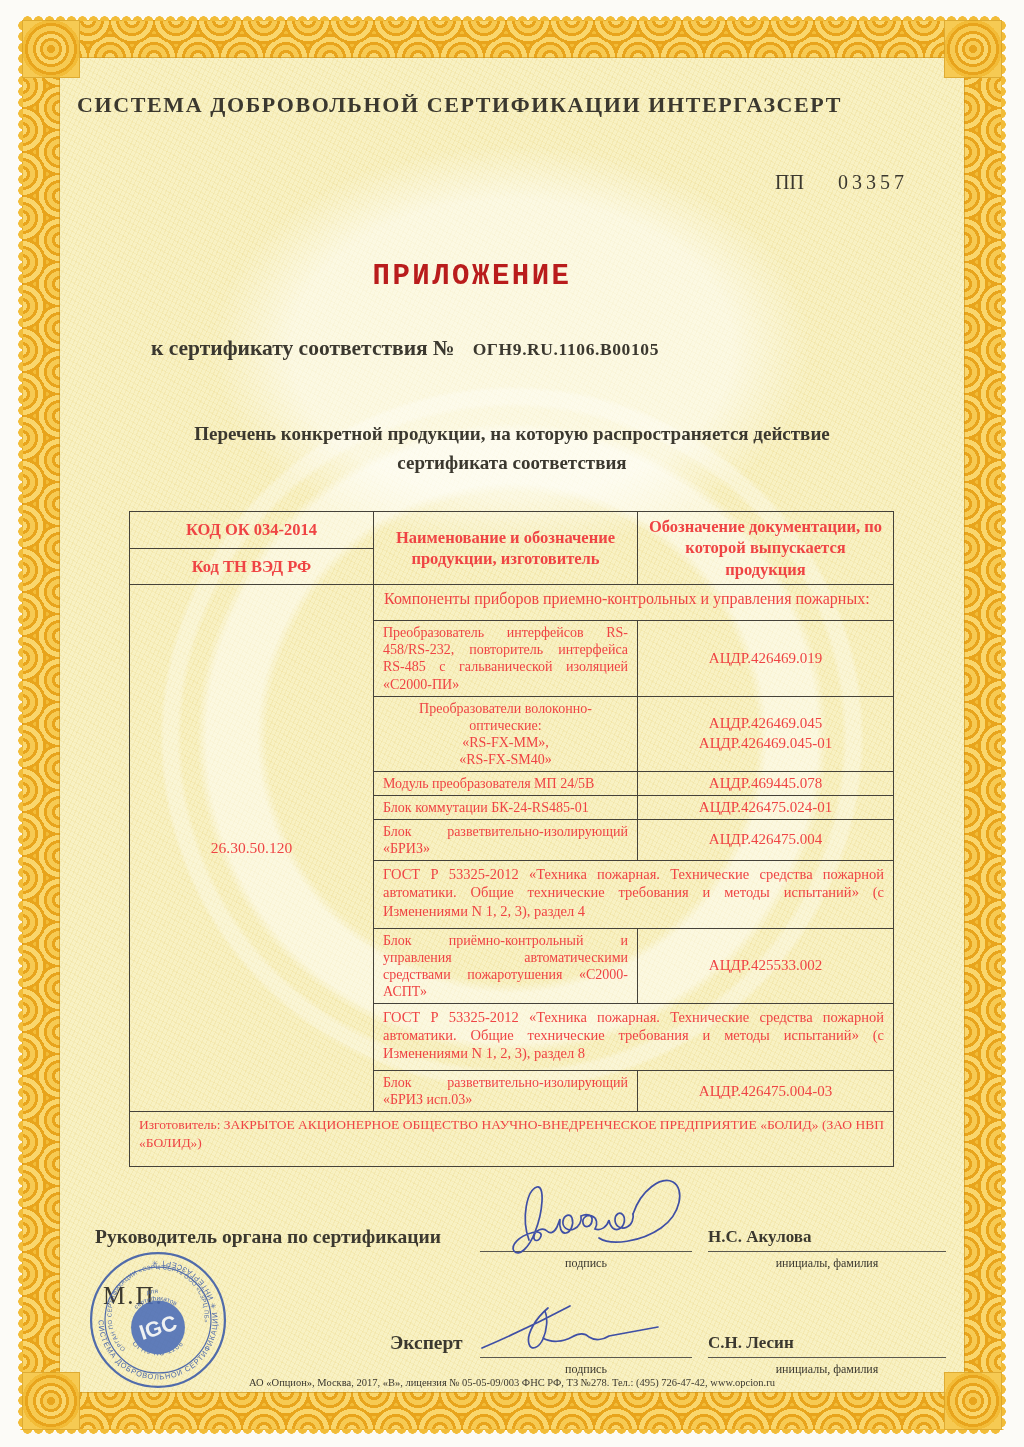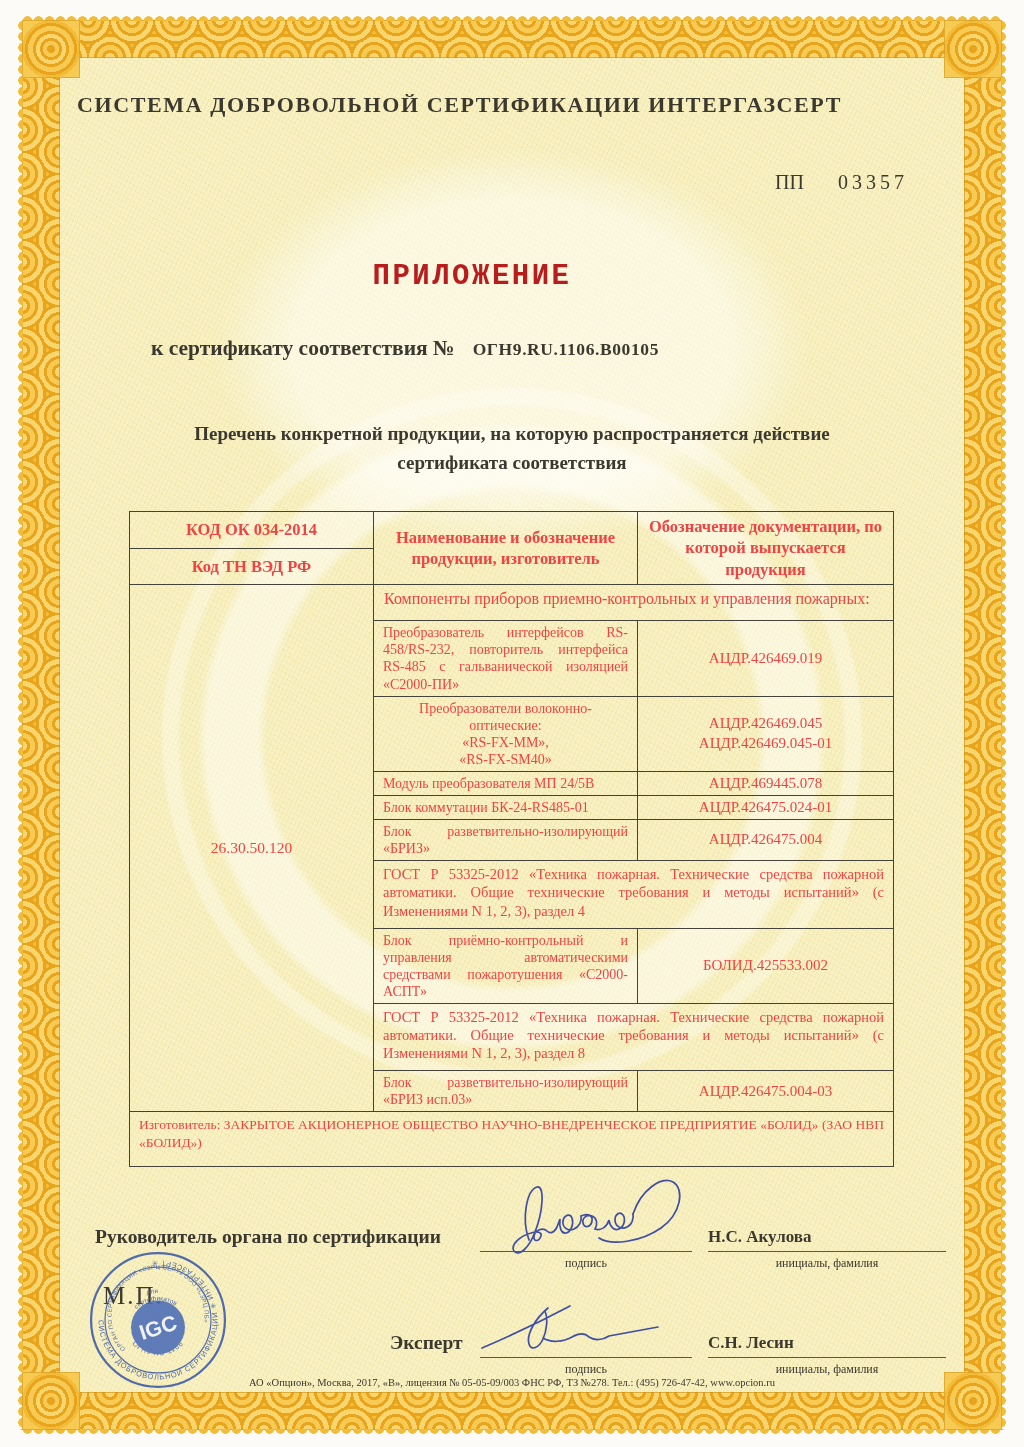--- a/index.html
+++ b/index.html
@@ -156,21 +156,21 @@
     </tr>
     <tr>
       <td class="name-cell">Блок разветвительно-изолирующий «БРИЗ»</td>
       <td class="doc-cell">АЦДР.426475.004</td>
     </tr>
     <tr>
       <td class="gost-cell" colspan="2">ГОСТ Р 53325-2012 «Техника пожарная. Технические средства пожарной автоматики. Общие технические требования и методы испытаний» (с Изменениями N 1, 2, 3), раздел 4</td>
     </tr>
     <tr>
       <td class="name-cell">Блок приёмно-контрольный и управления автоматическими средствами пожаротушения «С2000-АСПТ»</td>
-      <td class="doc-cell">БОЛИД.425533.002</td>
+      <td class="doc-cell">АЦДР.425533.002</td>
     </tr>
     <tr>
       <td class="gost-cell" colspan="2">ГОСТ Р 53325-2012 «Техника пожарная. Технические средства пожарной автоматики. Общие технические требования и методы испытаний» (с Изменениями N 1, 2, 3), раздел 8</td>
     </tr>
     <tr>
       <td class="name-cell">Блок разветвительно-изолирующий «БРИЗ исп.03»</td>
       <td class="doc-cell">АЦДР.426475.004-03</td>
     </tr>
     <tr>
       <td class="manuf-cell" colspan="3">Изготовитель: ЗАКРЫТОЕ АКЦИОНЕРНОЕ ОБЩЕСТВО НАУЧНО-ВНЕДРЕНЧЕСКОЕ ПРЕДПРИЯТИЕ «БОЛИД» (ЗАО НВП «БОЛИД»)</td>

